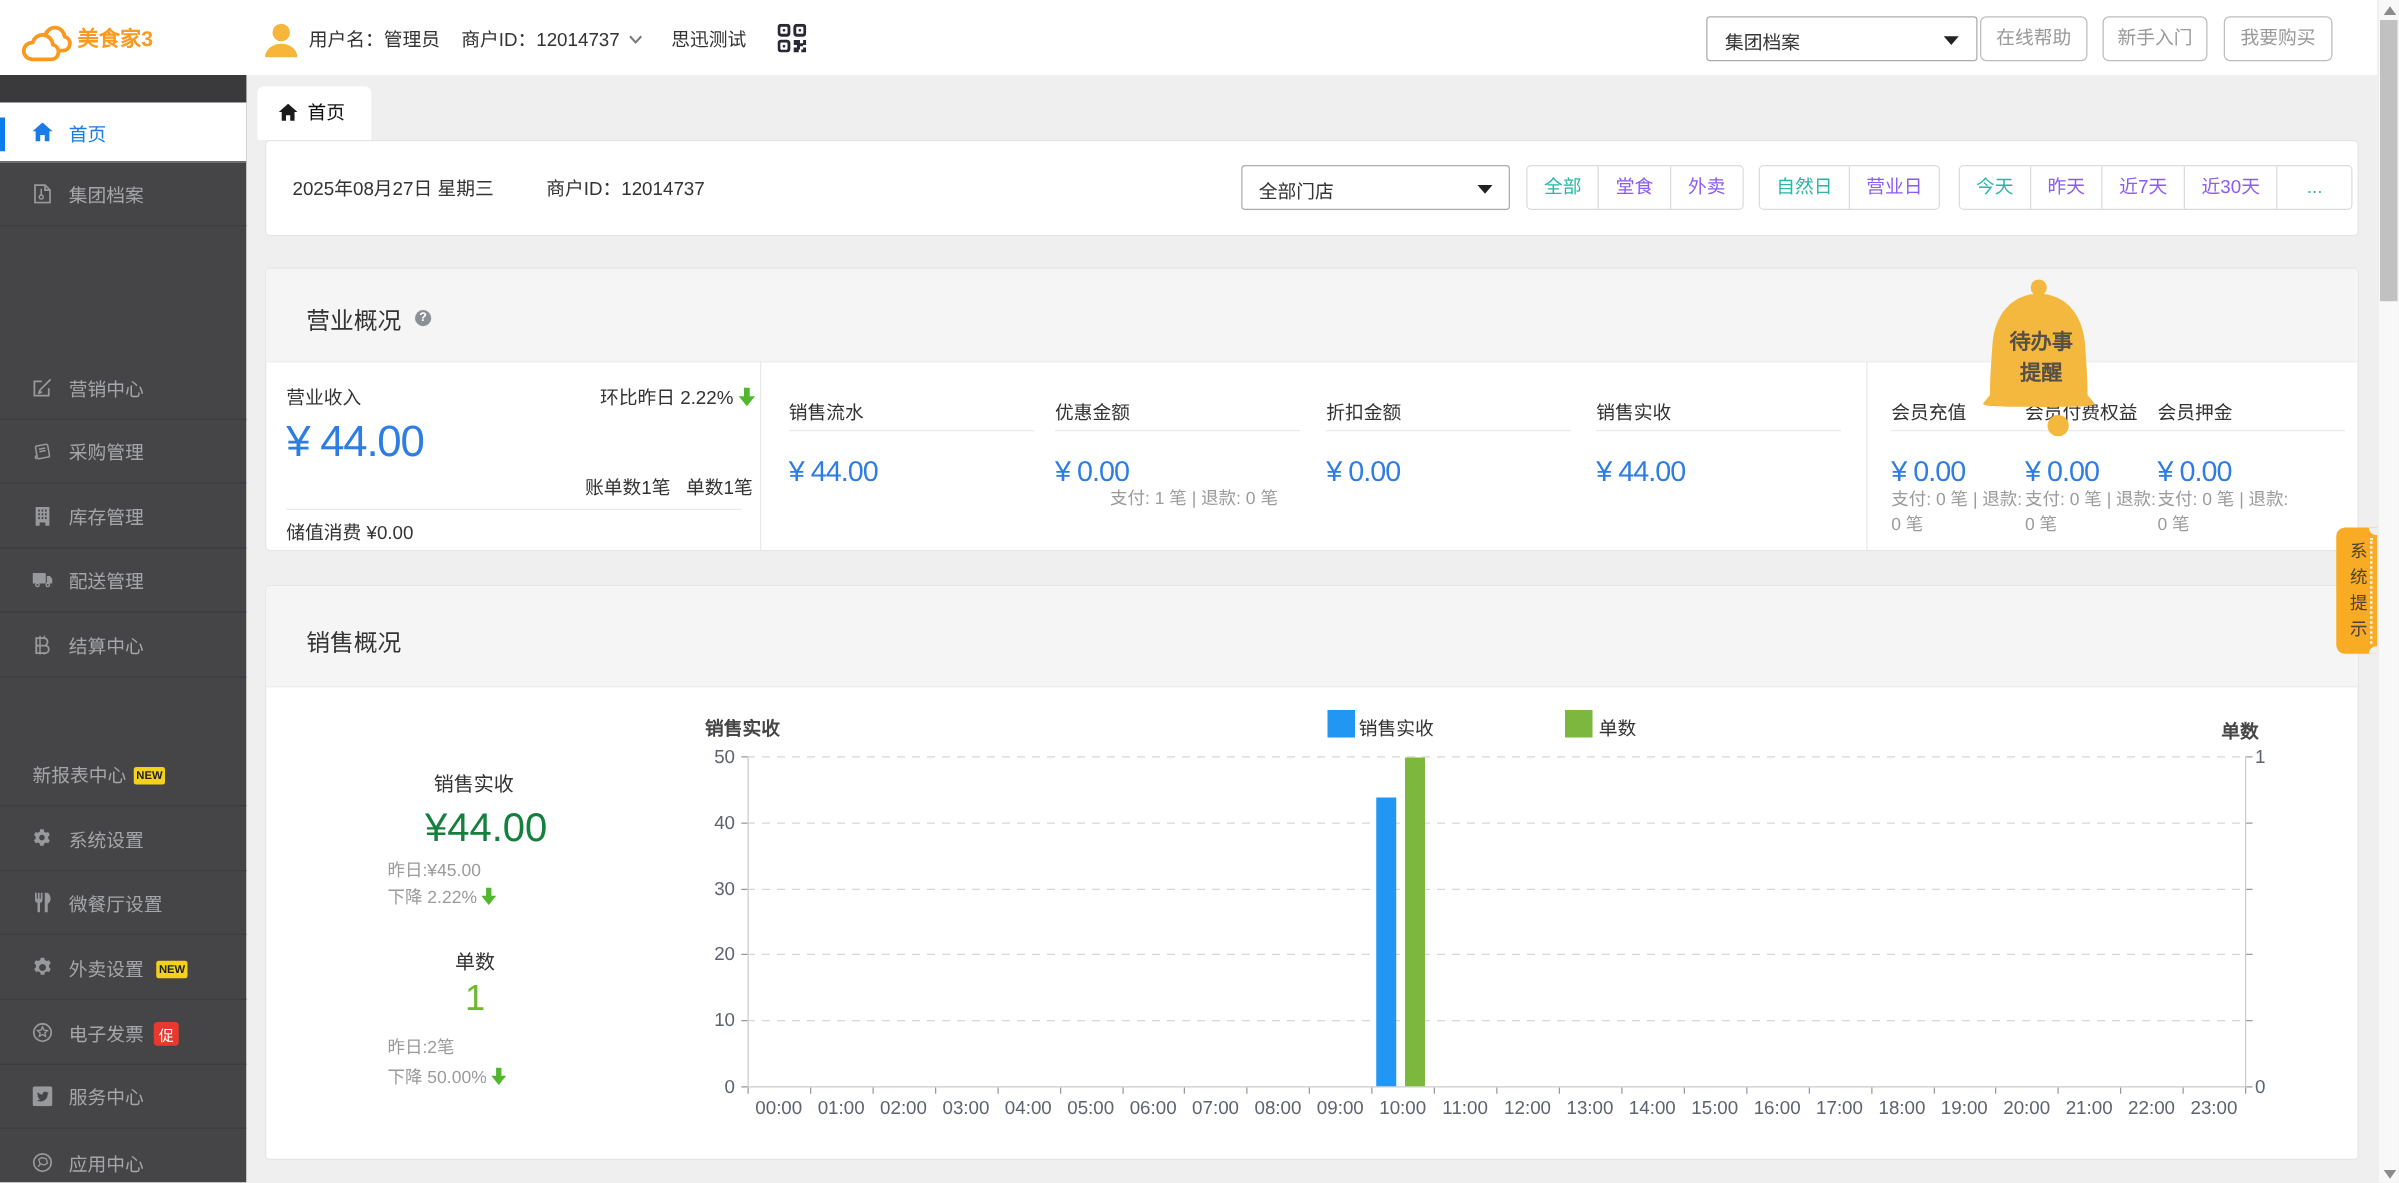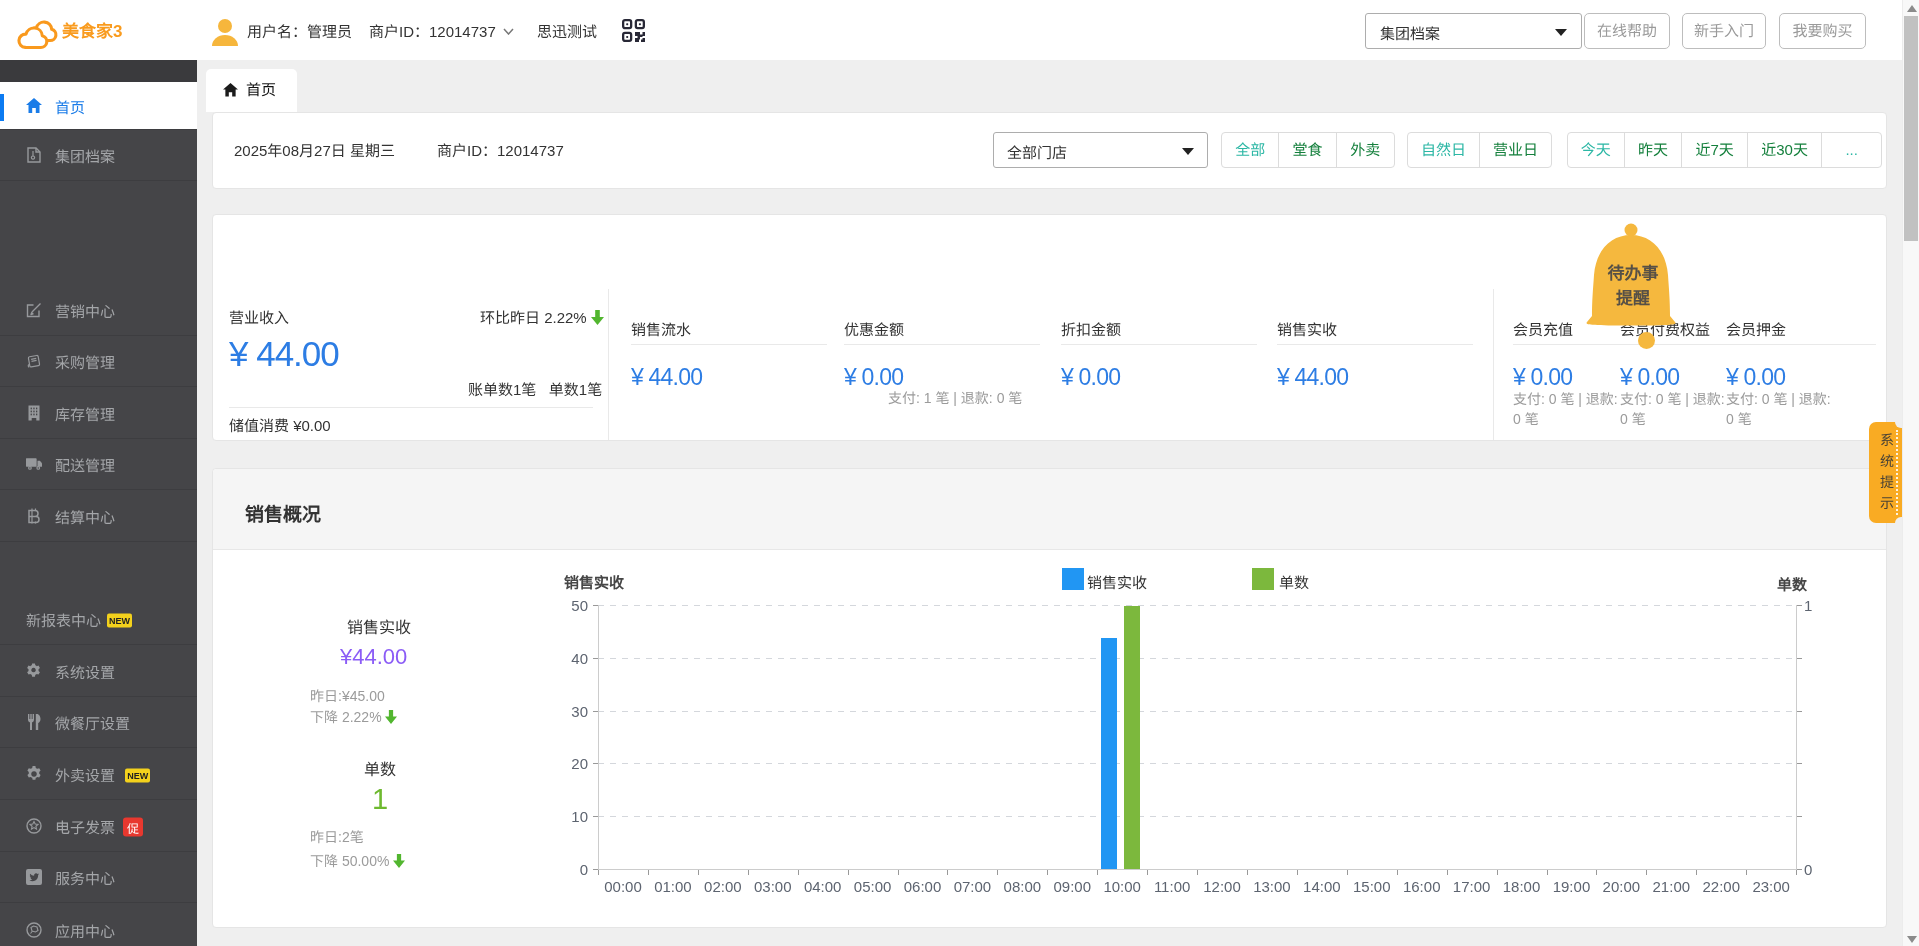--- a/index.html
+++ b/index.html
@@ -35,38 +35,38 @@
 .card { position:absolute; background:#fff; border:1px solid #e5e5e5; border-radius:4px; }
 .card-hd { position:absolute; left:0; top:0; right:0; background:#f5f5f5; border-bottom:1px solid #e7e7e7; border-radius:4px 4px 0 0; }
 .card-hd .t { position:absolute; left:32px; font-size:19px; color:#333; }
 
 
 #toolbar { left:212px; top:112px; width:1675px; height:77px; }
 .tb-txt { position:absolute; top:139px; font-size:15px; color:#333; z-index:3; }
 #store-select { position:absolute; left:993px; top:132px; width:215px; height:36px; border:1px solid #adadad; border-radius:3px; background:#fff; z-index:3; }
 #store-select span { position:absolute; left:13px; top:8px; font-size:15px; color:#333; }
 .btn-group { position:absolute; top:132px; height:36px; border:1px solid #dcdcdc; border-radius:4px; background:#fff; display:flex; z-index:3; }
-.btn-group .bt { height:34px; line-height:34px; text-align:center; font-size:15px; color:#15803d; border-right:1px solid #dcdcdc; }
+.btn-group .bt { height:34px; line-height:34px; text-align:center; font-size:15px; color:#8b5cf6; border-right:1px solid #dcdcdc; }
 .btn-group .bt:last-child { border-right:none; }
 .btn-group .bt.sel { color:#2cb7a5; }
 
 
 #ov-card { left:212px; top:214px; width:1675px; height:227px; }
 #ov-card .card-hd { height:75px; }
 #ov-card .card-hd .t { top:26px; }
 .q-ic { position:absolute; left:119px; top:33px; width:13px; height:13px; border-radius:50%; background:#8a9095; color:#fff; font-size:10px; text-align:center; line-height:13px; font-weight:bold; }
 .ov-label { position:absolute; font-size:15px; color:#333; top:103px; white-space:nowrap; }
 .ov-val { position:absolute; font-size:23px; color:#2d7de4; top:149px; letter-spacing:-0.8px; white-space:nowrap; }
 .ov-sub { position:absolute; font-size:14px; color:#9b9b9b; top:174px; white-space:nowrap; line-height:20px; }
 .ov-line { position:absolute; top:128px; height:1px; background:#e9e9e9; }
 .vdiv { position:absolute; top:74px; bottom:0; width:1px; background:#e9e9e9; }
 
 
 #sale-card { left:212px; top:468px; width:1675px; height:460px; }
-#sale-card .card-hd { height:81px;font-weight:bold; }
+#sale-card .card-hd { height:81px; }
 #sale-card .card-hd .t { top:30px; }
 
 
 .dash-line { position:absolute; height:1px; background:repeating-linear-gradient(90deg,#d4d7dc 0 6px,transparent 6px 12px); }
 .tick-lbl { position:absolute; font-size:15px; color:#5d6470; }
 </style>
 </head>
 <body>
 
 <div id="header">
@@ -244,20 +244,24 @@
 </div>
 <div class="btn-group" style="left:1567px;width:315px">
   <div class="bt sel" style="width:57px">今天</div>
   <div class="bt" style="width:58px">昨天</div>
   <div class="bt" style="width:66px">近7天</div>
   <div class="bt" style="width:75px">近30天</div>
   <div class="bt" style="width:59px;color:#2cb7a5">...</div>
 </div>
 
 <div class="card" id="ov-card">
+  <div class="card-hd">
+      <span class="t">营业概况</span>
+      <span class="q-ic">?</span>
+    </div>
 
   <div class="ov-label" style="left:16px;top:91px">营业收入</div>
   <div class="ov-label" style="left:267px;top:91px">环比昨日 2.22%
     <svg width="13" height="15" viewBox="0 0 13 15" style="vertical-align:-2px">
         <path d="M4.2 0 h4.6 v7 H13 L6.5 15 L0 7 h4.2 z" fill="#52b62f"></path>
       </svg>
   </div>
   <div style="position:absolute;left:16px;top:119px;font-size:35px;color:#2d7de4;letter-spacing:-1px">¥ 44.00</div>
   <div class="ov-label" style="left:255px;top:163px">账单数1笔&nbsp;&nbsp;&nbsp;单数1笔</div>
   <div class="ov-line" style="left:16px;top:192px;width:364px"></div>
@@ -298,21 +302,21 @@
   <text x="49" y="59" font-size="17" font-weight="bold" fill="#565046" text-anchor="middle" font-family="Liberation Sans, sans-serif">待办事</text>
   <text x="49" y="84" font-size="17" font-weight="bold" fill="#565046" text-anchor="middle" font-family="Liberation Sans, sans-serif">提醒</text>
 </svg>
 
 <div class="card" id="sale-card">
   <div class="card-hd">
       <span class="t">销售概况</span>
     </div>
 
   <div style="position:absolute;left:134px;top:145px;font-size:16px;color:#333">销售实收</div>
-  <div style="position:absolute;left:127px;top:175px;font-size:22px;color:#8b5cf6">¥44.00</div>
+  <div style="position:absolute;left:127px;top:175px;font-size:32px;color:#15803d">¥44.00</div>
   <div style="position:absolute;left:97px;top:216px;font-size:14px;color:#9b9b9b">昨日:¥45.00</div>
   <div style="position:absolute;left:97px;top:237px;font-size:14px;color:#9b9b9b">下降 2.22%
     <svg width="12" height="14" viewBox="0 0 13 15" style="vertical-align:-2px">
         <path d="M4.2 0 h4.6 v7 H13 L6.5 15 L0 7 h4.2 z" fill="#52b62f"></path>
       </svg>
   </div>
   <div style="position:absolute;left:151px;top:287px;font-size:16px;color:#333">单数</div>
   <div style="position:absolute;left:159px;top:314px;font-size:29px;color:#6eb92f">1</div>
   <div style="position:absolute;left:97px;top:357px;font-size:14px;color:#9b9b9b">昨日:2笔</div>
   <div style="position:absolute;left:97px;top:381px;font-size:14px;color:#9b9b9b">下降 50.00%

